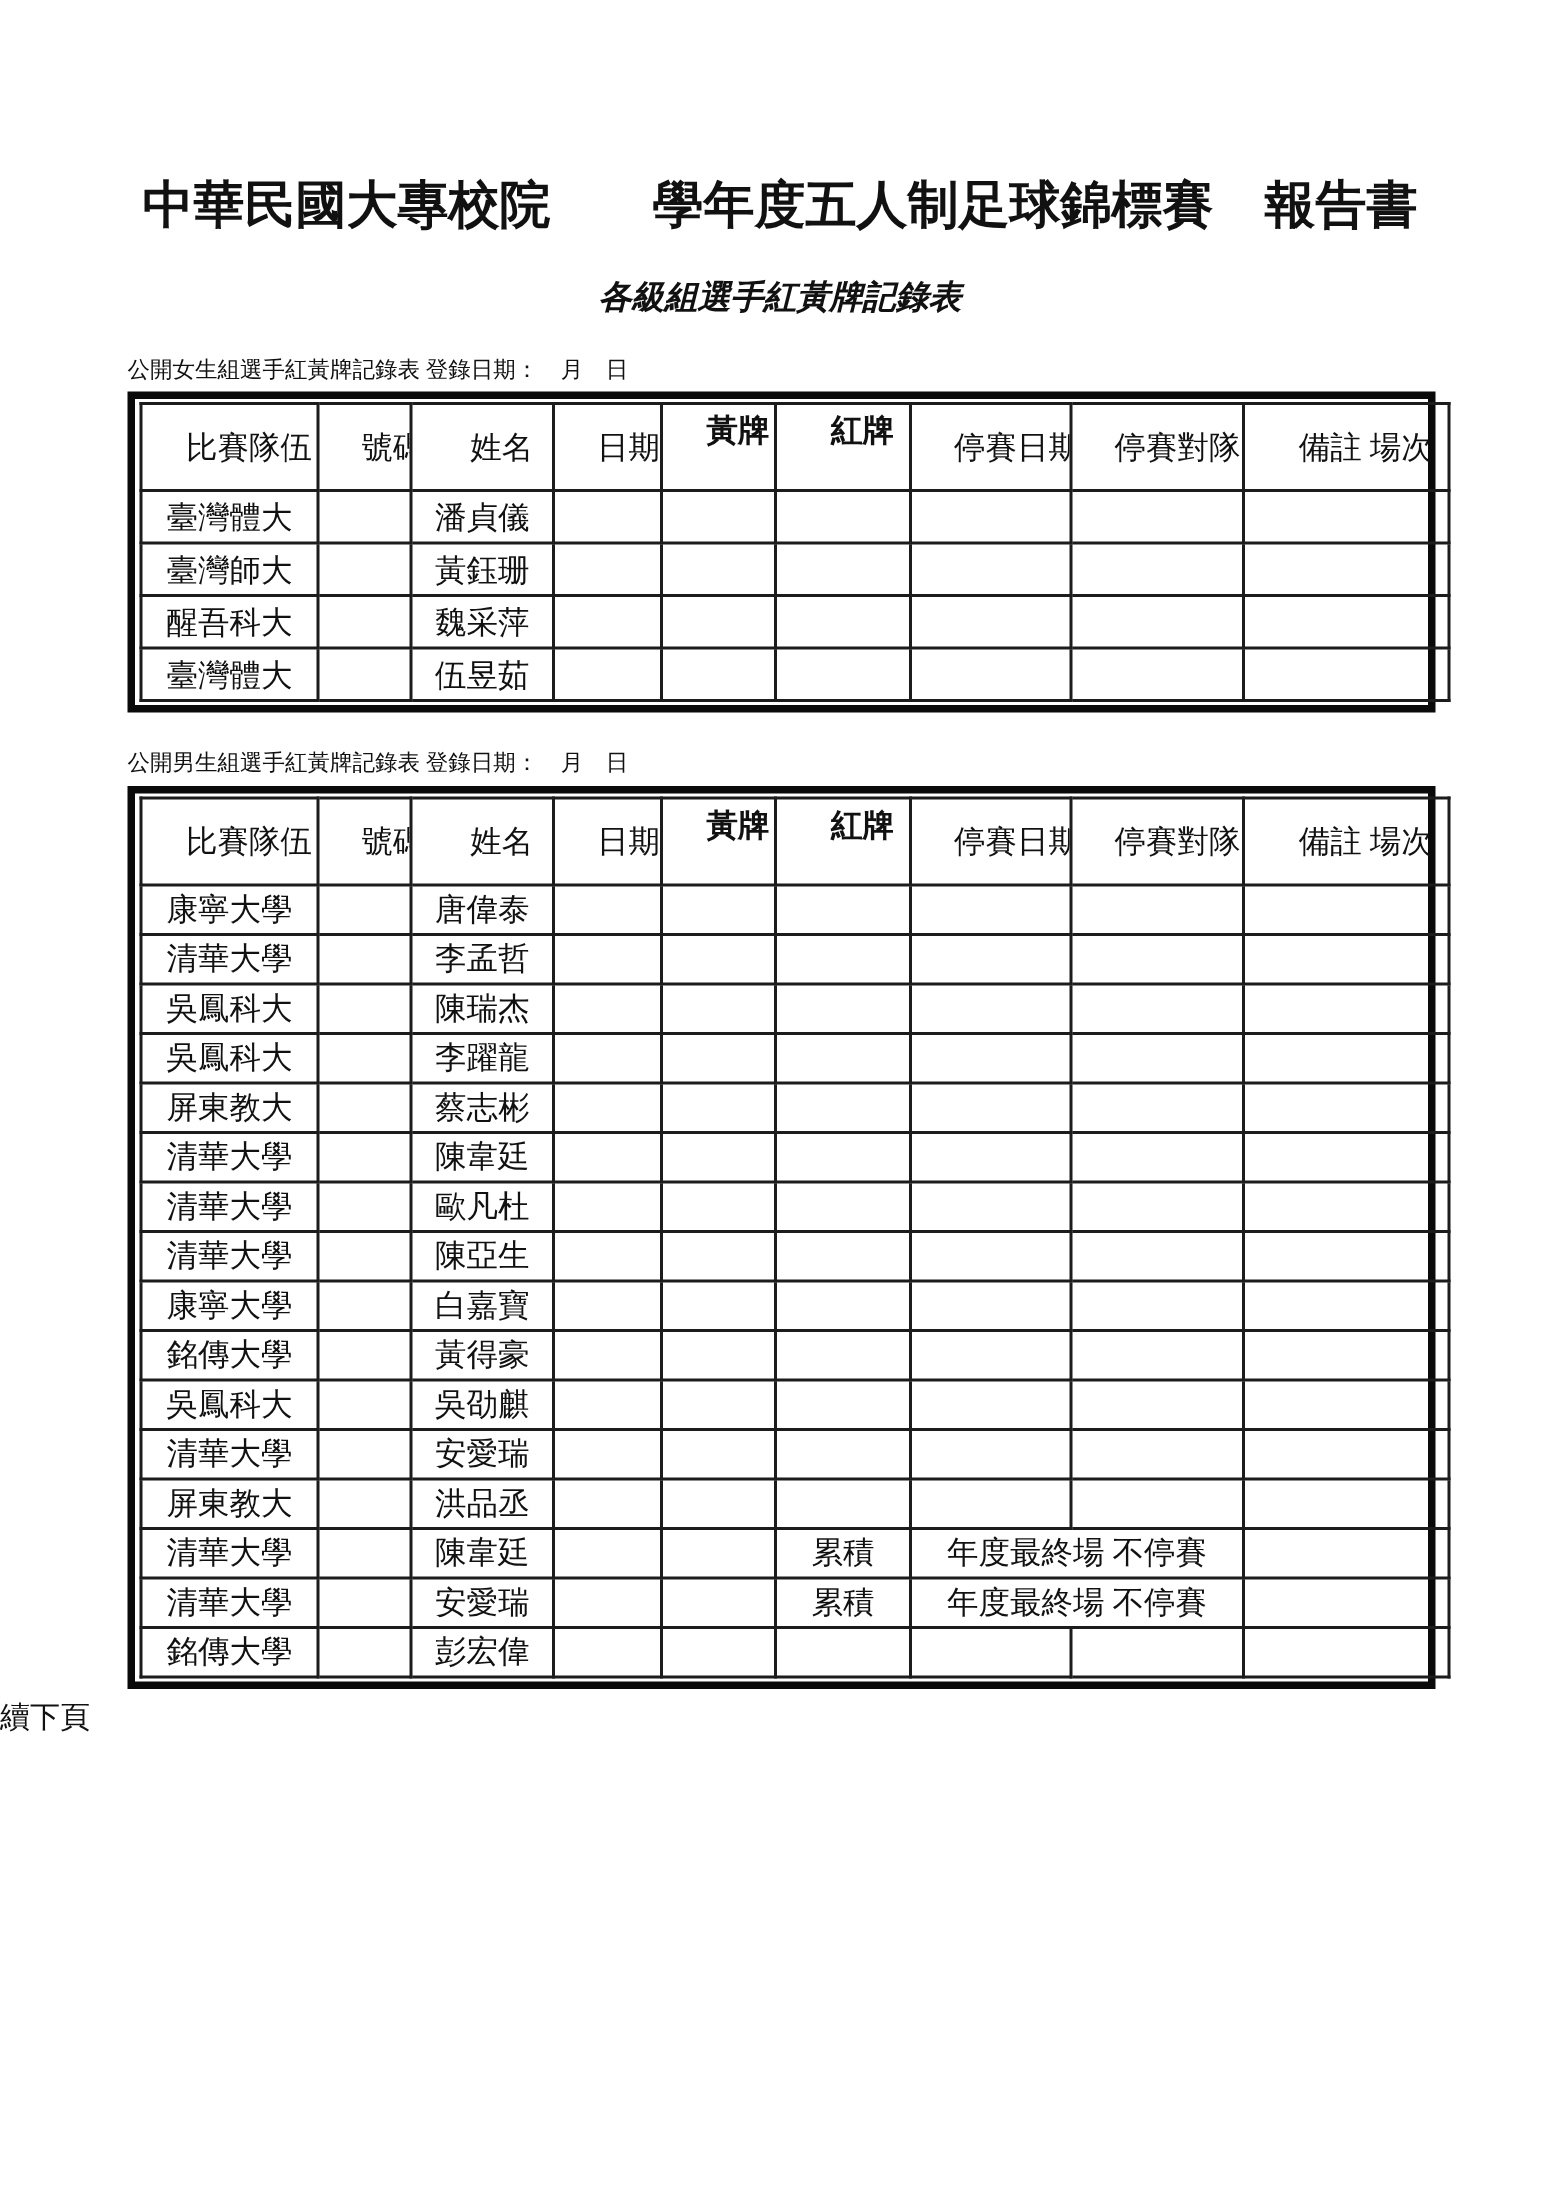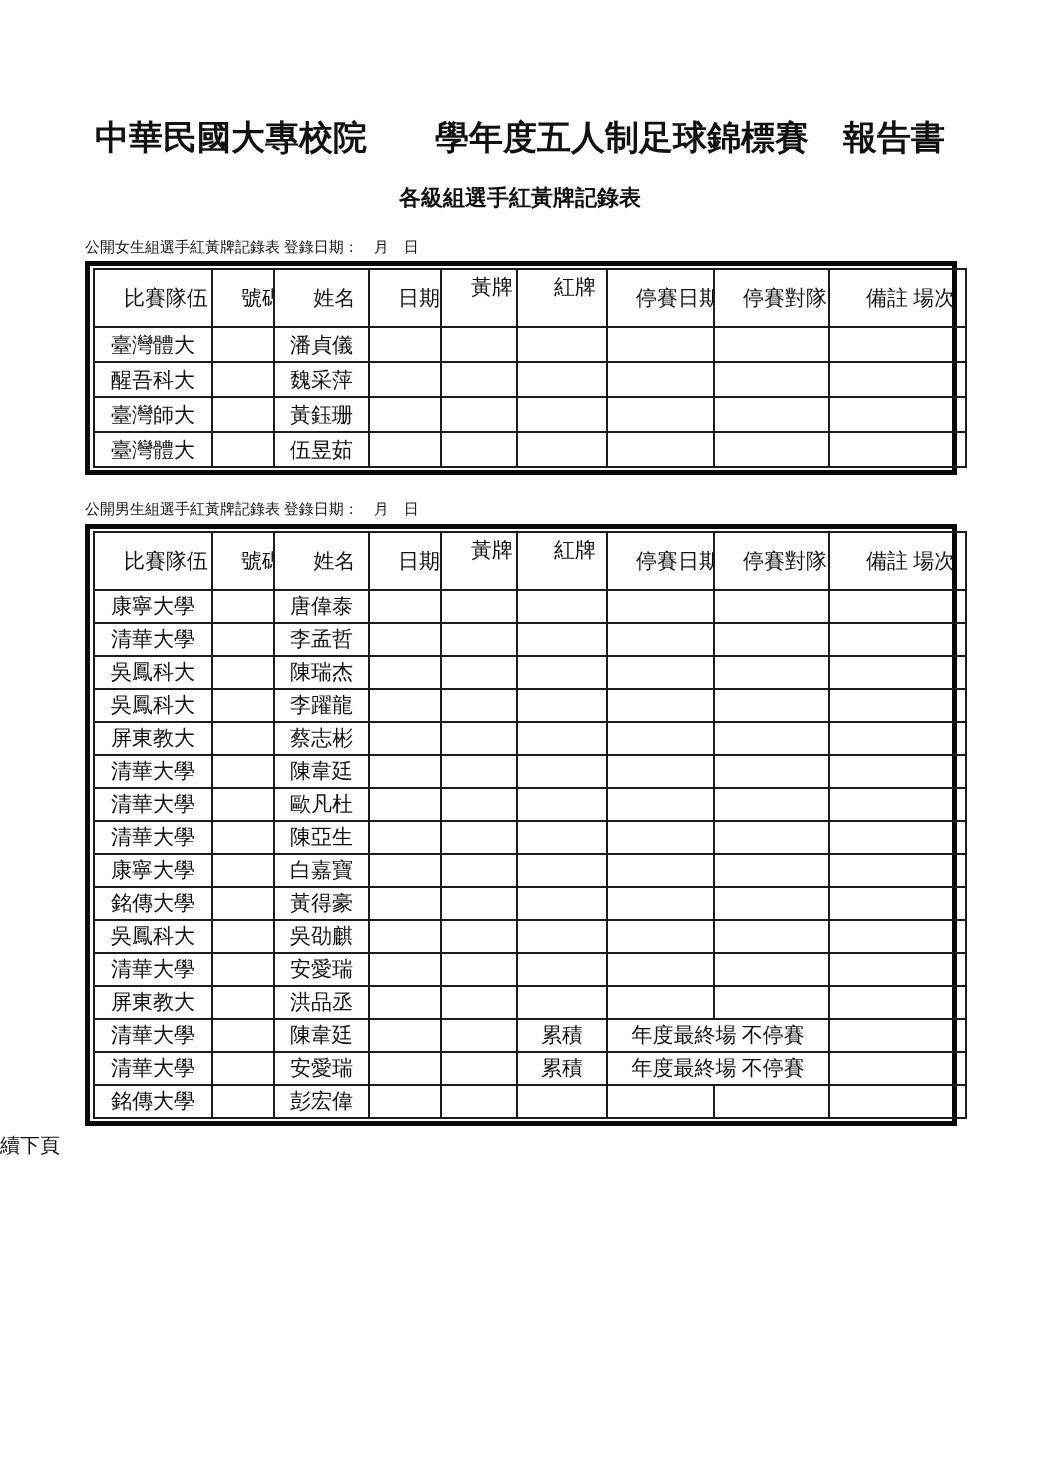--- a/index.html
+++ b/index.html
@@ -19,20 +19,21 @@
     line-height: 1.3;
     text-align: center;
     white-space: pre;
   }
   .subtitle {
     margin-top: 24px;
     font-size: 22px;
     font-weight: bold;
     line-height: 1.3;
     text-align: center;
+    font-style: italic;
   }
   .caption {
     margin: 25px 0 4px 85px;
     font-size: 15px;
     line-height: 1.3;
     white-space: pre;
   }
   .table-wrap {
     box-sizing: border-box;
     width: 872px;
@@ -50,21 +51,21 @@
     border: 2px solid #1c1c1c;
     font-size: 21px;
     font-weight: normal;
     text-align: center;
     vertical-align: middle;
     padding: 0 2px;
     overflow: hidden;
     white-space: nowrap;
   }
   table.record th { height: 53px; padding-left: 28px; }
-  table.record th.th-top { vertical-align: top; padding-top: 3px; }
+  table.record th.th-top { vertical-align: top; padding-top: 3px; font-weight: bold; }
   .t-women td { height: 33px; margin-left: 32px; }
   .t-men td { height: 31px; }
   .col-team  { width: 118px; }
   .col-num   { width: 62px; }
   .col-name  { width: 95px; }
   .col-date  { width: 72px; }
   .col-yel   { width: 76px; }
   .col-red   { width: 90px; }
   .col-sdate { width: 107px; }
   .col-steam { width: 115px; }
@@ -117,34 +118,34 @@
             <td></td>
             <td>潘貞儀</td>
             <td></td>
             <td></td>
             <td></td>
             <td></td>
             <td></td>
             <td></td>
           </tr>
           <tr>
+            <td>臺灣師大</td>
+            <td></td>
+            <td>黃鈺珊</td>
+            <td></td>
+            <td></td>
+            <td></td>
+            <td></td>
+            <td></td>
+            <td></td>
+          </tr>
+          <tr>
             <td>醒吾科大</td>
             <td></td>
             <td>魏采萍</td>
-            <td></td>
-            <td></td>
-            <td></td>
-            <td></td>
-            <td></td>
-            <td></td>
-          </tr>
-          <tr>
-            <td>臺灣師大</td>
-            <td></td>
-            <td>黃鈺珊</td>
             <td></td>
             <td></td>
             <td></td>
             <td></td>
             <td></td>
             <td></td>
           </tr>
           <tr>
             <td>臺灣體大</td>
             <td></td>

